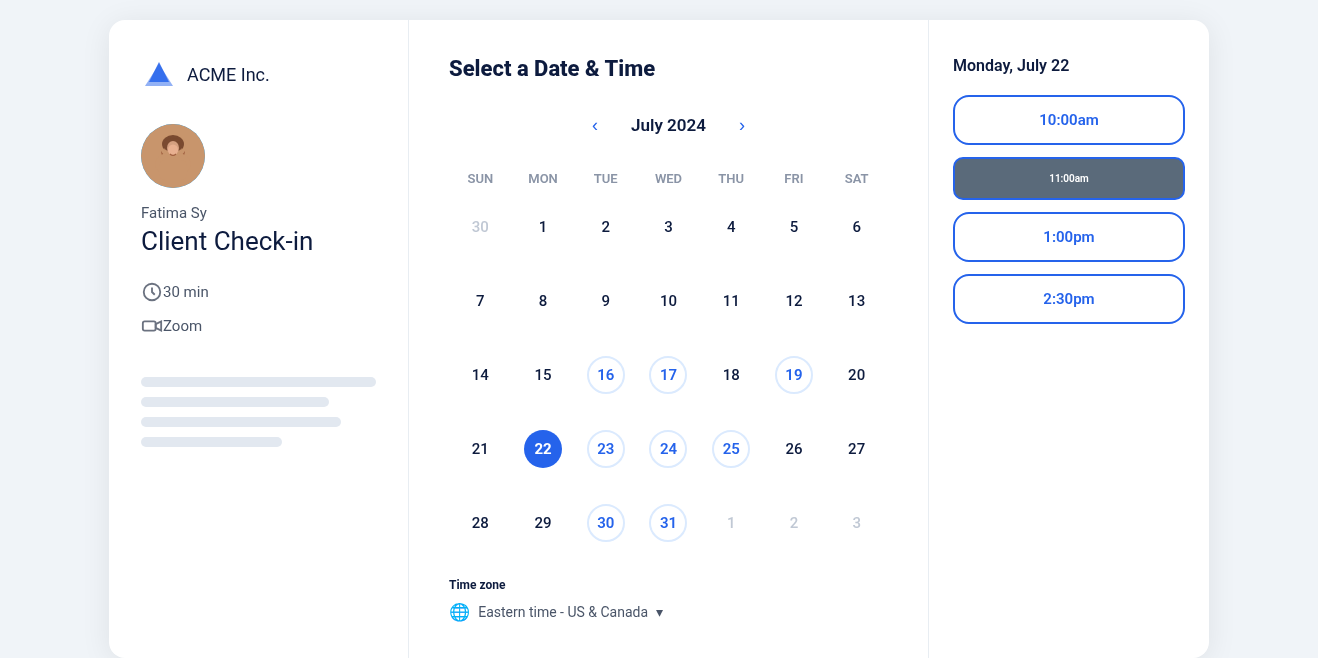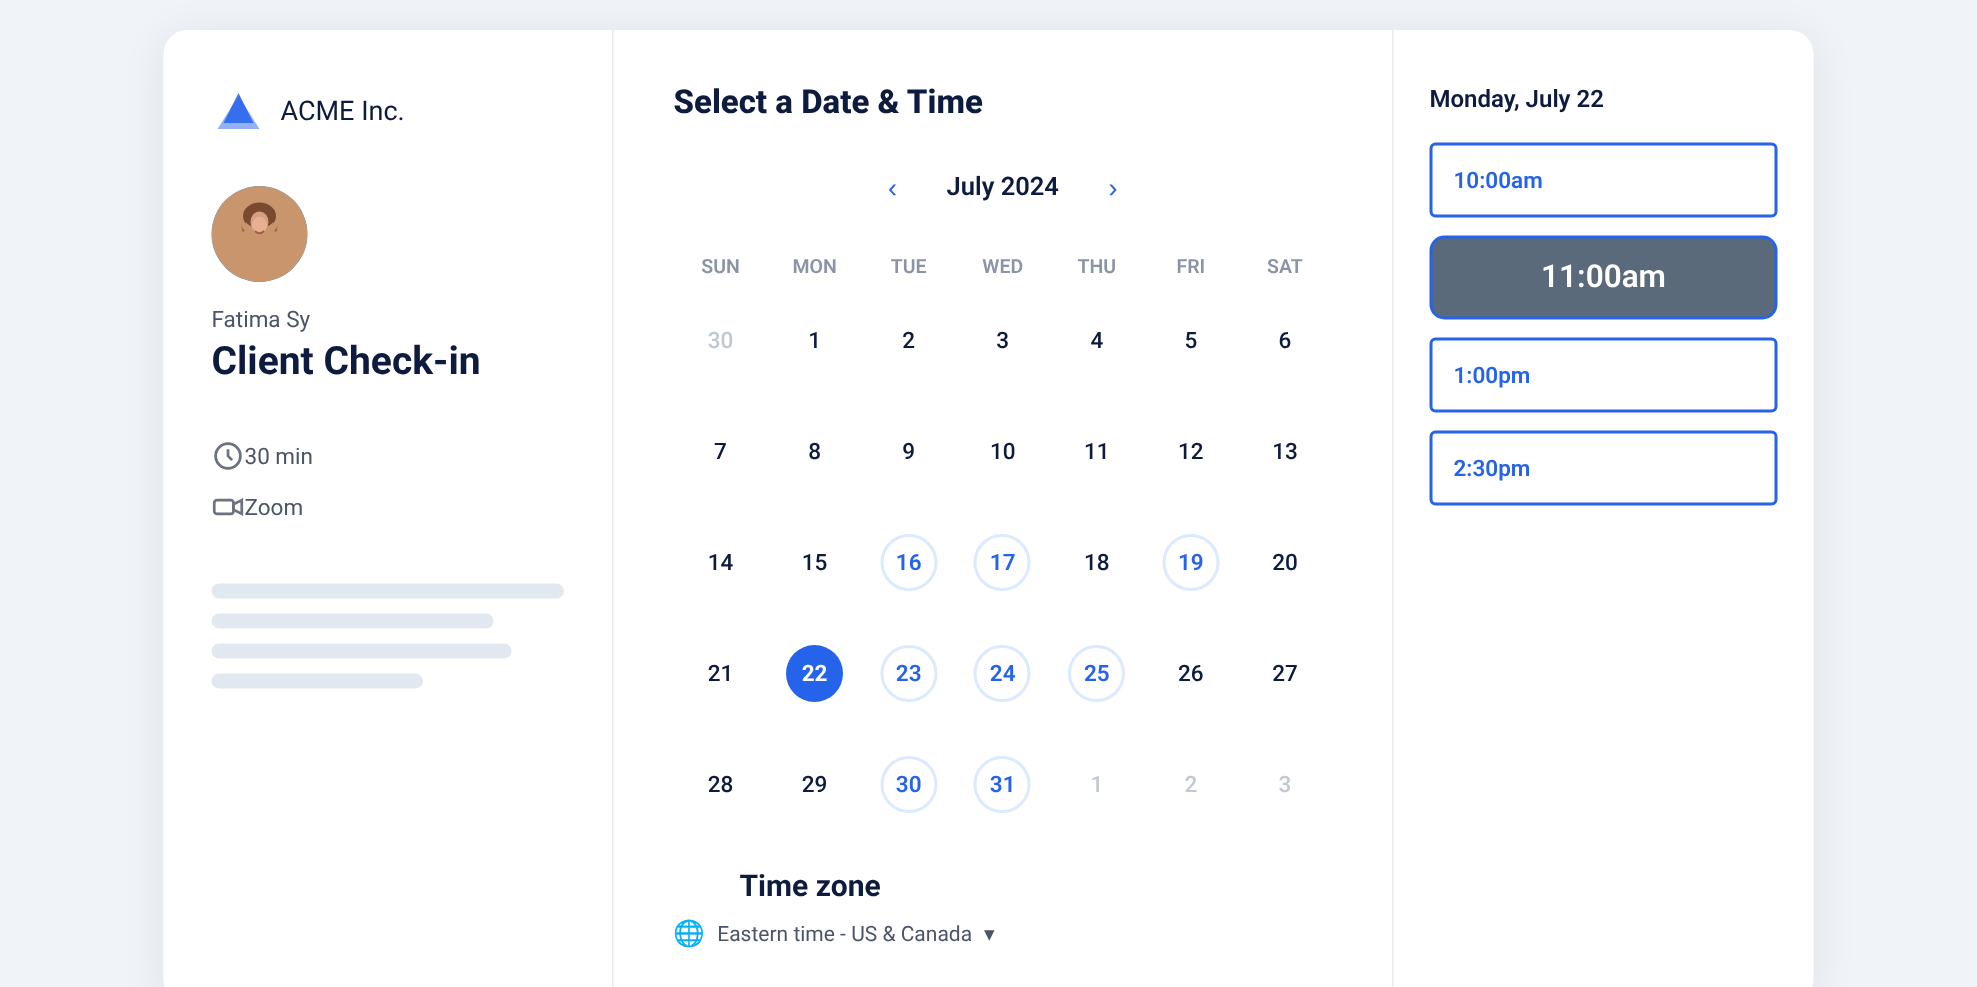--- a/index.html
+++ b/index.html
@@ -58,23 +58,23 @@
       justify-content: center;
     }
     
     .person-name {
       font-size: 15px;
       color: #4a5568;
       margin-bottom: 4px;
     }
     .meeting-title {
       font-size: 26px;
-      font-weight: 700;
-      color: #0d1b3e;
-      margin-bottom: 36px;
+      font-weight: 400;
+      color: #0d1b3e;
+      margin-bottom: 24px;
       line-height: 1.2;
     }
     .meta-item {
       display: flex;
       align-items: center;
       margin-bottom: 12px;
       color: #4a5568;
       font-size: 15px;
     }
     .meta-icon {
@@ -175,25 +175,24 @@
       border: 2px solid #dbeafe;
       cursor: pointer;
     }
     .day-num.selected {
       background: #2563eb;
       color: #fff;
       font-weight: 700;
     }
     .timezone-section { margin-top: 28px; }
     .timezone-label {
-      font-size: 20px;
+      font-size: 12px;
       font-weight: 700;
       color: #0d1b3e;
       margin-bottom: 10px;
-      margin-left: 44px;
     }
     .timezone-select {
       display: flex;
       align-items: center;
       gap: 8px;
       cursor: pointer;
       font-size: 14px;
       color: #4a5568;
     }
     
@@ -204,45 +203,46 @@
     }
     .selected-date-label {
       font-size: 16px;
       font-weight: 600;
       color: #0d1b3e;
       margin-bottom: 20px;
     }
     .time-slot {
       width: 100%;
       border: 2px solid #2563eb;
-      border-radius: 4px;
+      border-radius: 16px;
       padding: 14px;
       margin-bottom: 12px;
       display: flex;
       align-items: center;
+      justify-content: center;
       cursor: pointer;
       background: #fff;
       font-size: 15px;
       font-weight: 600;
       color: #2563eb;
     }
     .time-slot-row {
       display: flex;
       gap: 8px;
       margin-bottom: 12px;
     }
     .time-slot-half {
       flex: 1;
       border: 2px solid #2563eb;
       border-radius: 10px;
       padding: 14px 8px;
       display: flex;
       justify-content: center;
       cursor: pointer;
-      font-size: 21px;
+      font-size: 10px;
       font-weight: 600;
       color: #fff;
       background: #5a6a7a;
     }
     .time-slot-half.selected-time {
       background: #5a6a7a;
       color: #fff;
     }
     .time-slot-half.confirm-btn {
       background: #2563eb;

